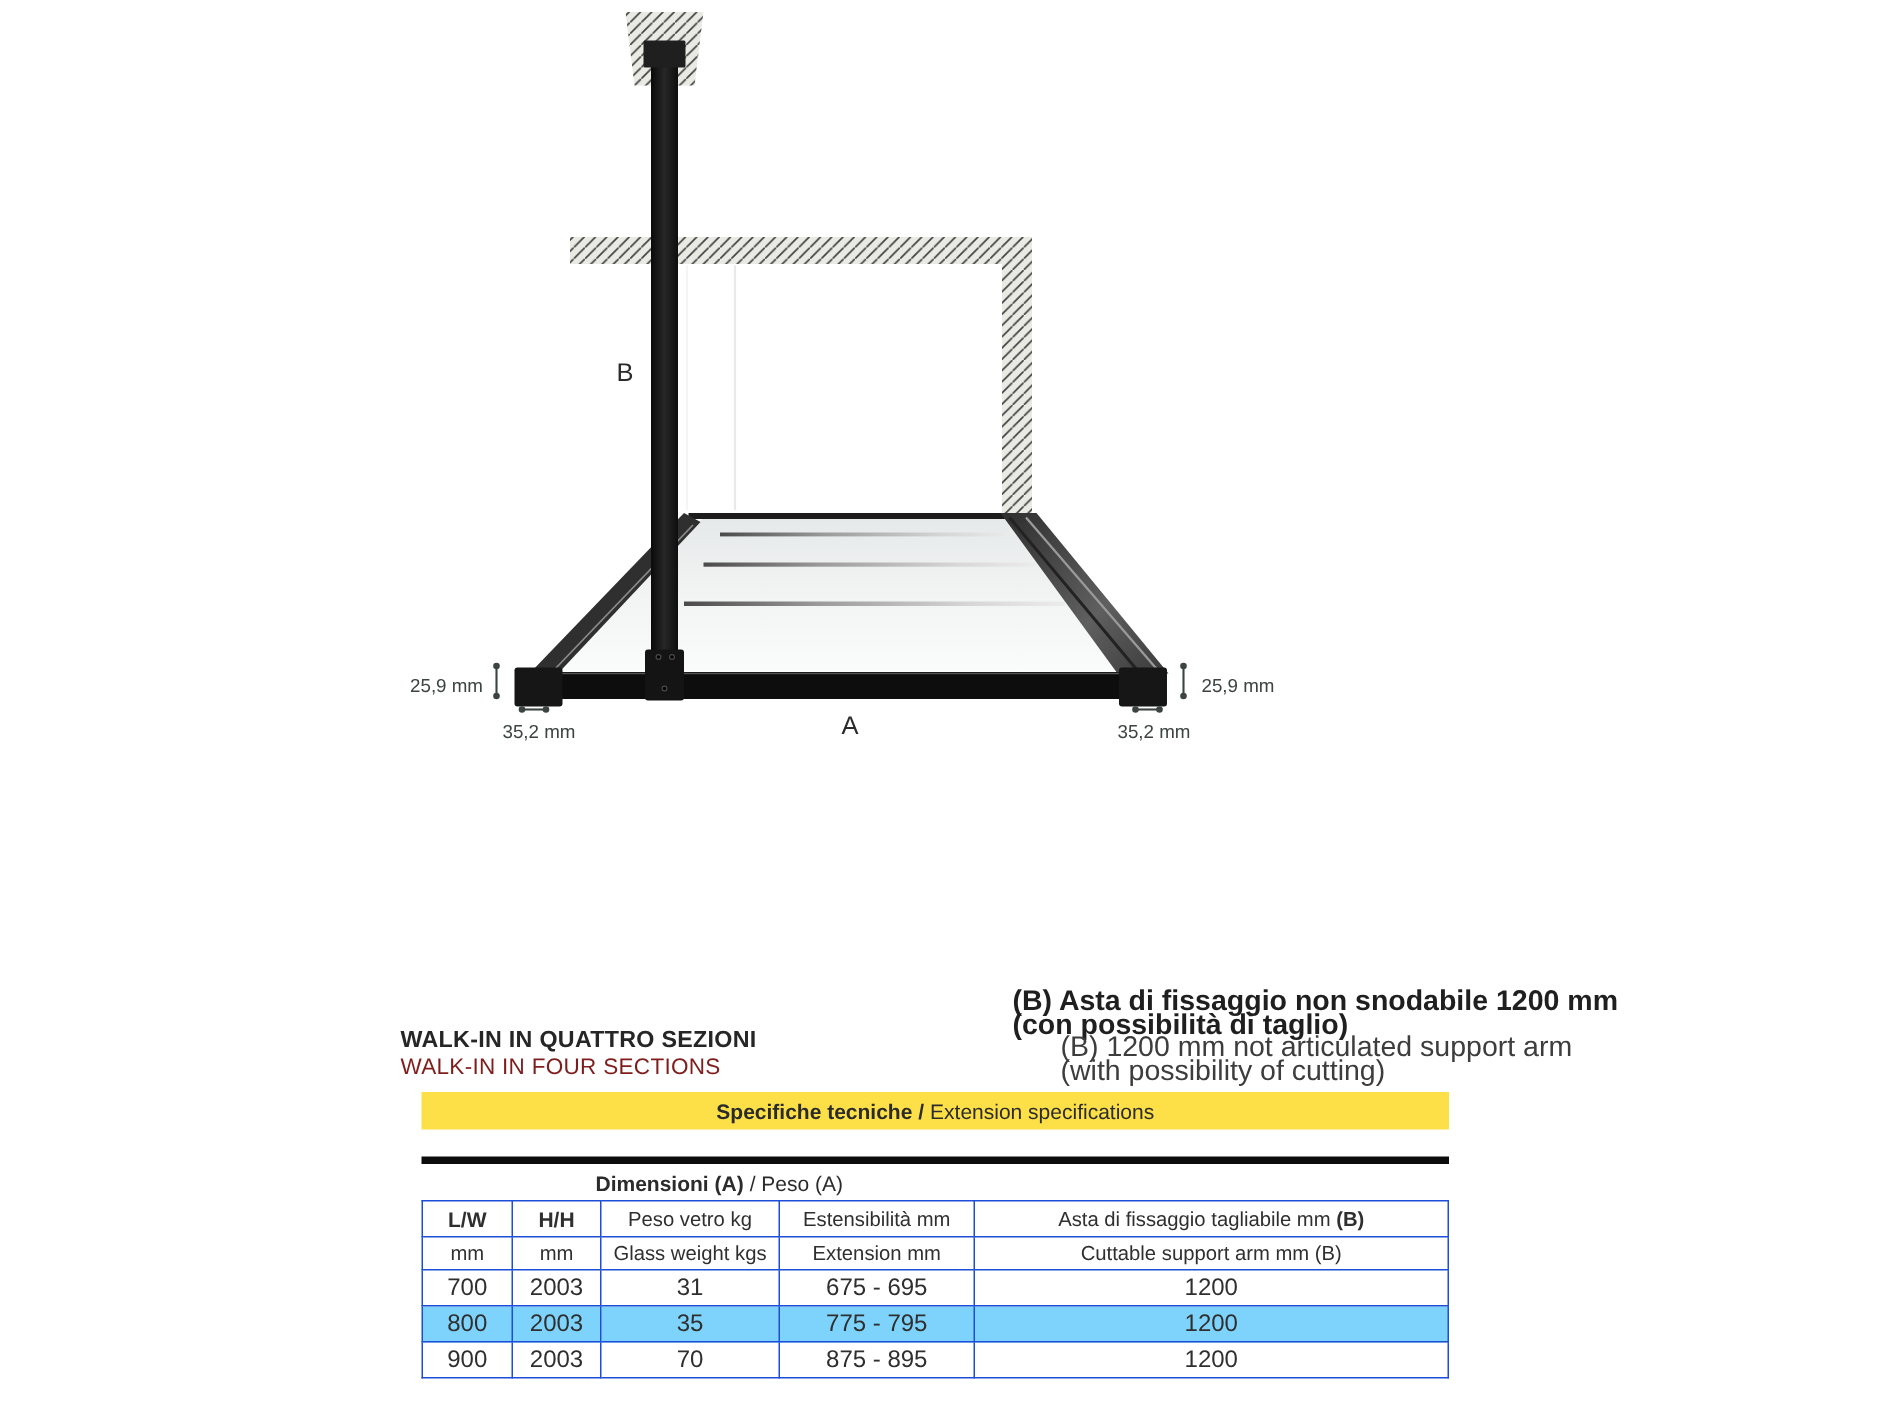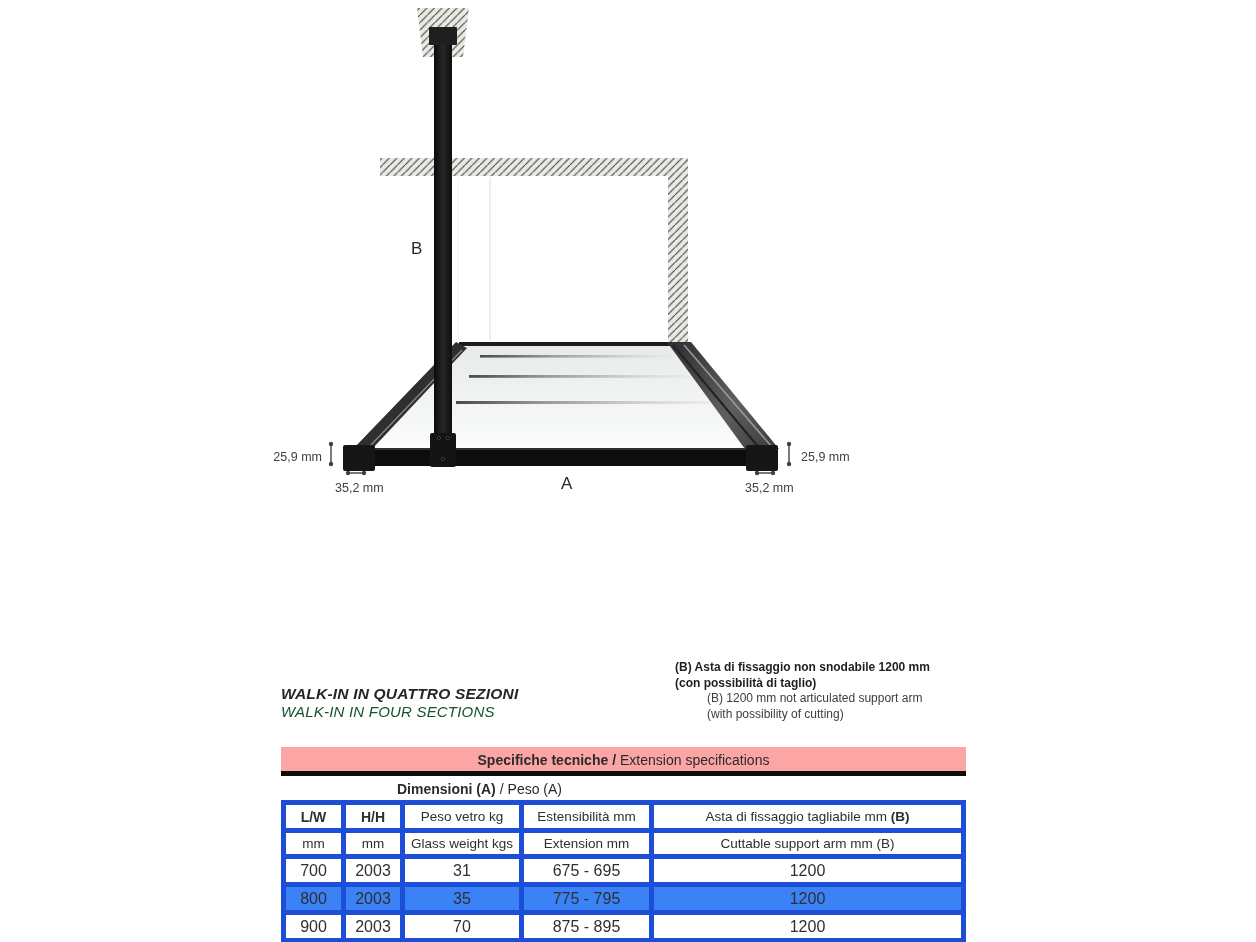--- a/index.html
+++ b/index.html
@@ -4,47 +4,47 @@
 <style>
   html,body{margin:0;padding:0;background:#fff;}
   .page{position:relative;width:1256px;height:942px;background:#ffffff;overflow:hidden;
         font-family:"Liberation Sans", sans-serif;color:#2f2f2f;}
   .abs{position:absolute;}
 
   
   .diagram-svg{position:absolute;left:0;top:0;}
 
   
-  .product-block{left:281px;top:685px;line-height:18px;font-style:italic;}
+  .product-block{left:267px;top:685px;line-height:18px;}
   .product-title{font-weight:bold;font-size:15.5px;color:#262626;letter-spacing:.2px;}
-  .product-sub{font-size:15px;color:#14532d;letter-spacing:.2px;}
-
-  
-  .note-block{left:675px;top:660px;line-height:15.5px;font-size:12px;}
+  .product-sub{font-size:15px;color:#7f1d1d;letter-spacing:.2px;}
+
+  
+  .note-block{left:675px;top:660px;line-height:15.5px;font-size:19px;}
   .note-bold{font-weight:bold;color:#1f1f1f;}
   .note-reg{color:#3d3d3d;margin-left:32px;}
 
   
-  .banner{left:281px;top:747px;width:685px;height:25px;background:#fca5a5;
+  .banner{left:281px;top:728px;width:685px;height:25px;background:#fde047;
           display:flex;align-items:center;justify-content:center;font-size:14px;color:#2b2b2b;}
   .banner b{margin-right:4px;}
   .black-bar{left:281px;top:771px;width:685px;height:5px;background:#0c0c0c;}
   .dim-label{left:281px;top:779px;width:685px;height:20px;font-size:14px;color:#2b2b2b;
              padding-left:104px;box-sizing:border-box;display:flex;align-items:center;}
   .dim-label b{margin-right:4px;padding-left:12px;}
 
   table.specs{position:absolute;left:281px;top:800px;width:685px;border-collapse:collapse;
               table-layout:fixed;font-size:13.5px;color:#2f2f2f;}
-  table.specs td{border:5px solid #1d4ed8;text-align:center;vertical-align:middle;padding:0;}
+  table.specs td{border:1px solid #1d4ed8;text-align:center;vertical-align:middle;padding:0;}
   table.specs tr.h1 td{height:23px;}
   table.specs tr.h2 td{height:21px;}
   table.specs tr.data td{height:23px;font-size:16px;}
   td.nb-b{border-bottom:none;}
   td.nb-t{border-top:none;}
-  tr.shaded td{background:#3b82f6;}
+  tr.shaded td{background:#7dd3fc;}
   .bold{font-weight:bold;font-size:14px;}
 </style>
 </head>
 <body>
 
 <div class="page">
 
   <svg class="diagram-svg" width="1256" height="520" viewBox="0 0 1256 520">
     <defs>
       <pattern id="hatch" patternUnits="userSpaceOnUse" width="7.5" height="7.5">

